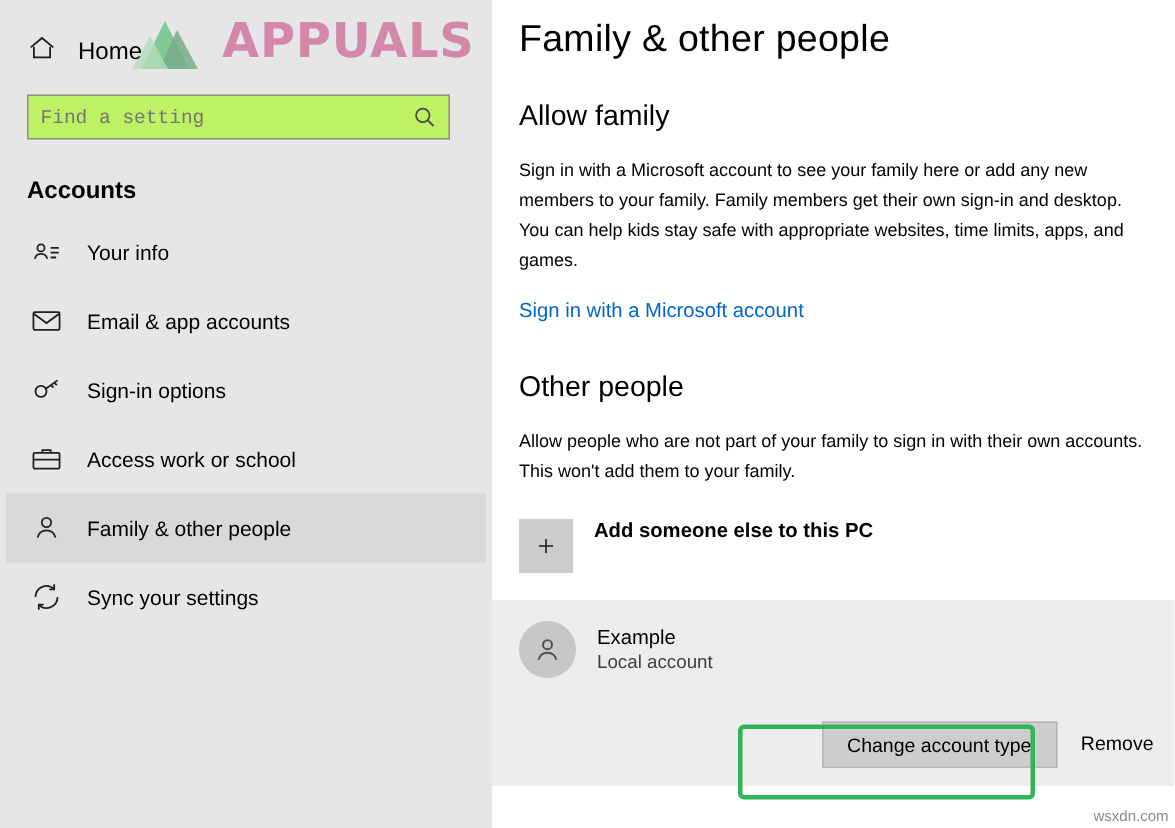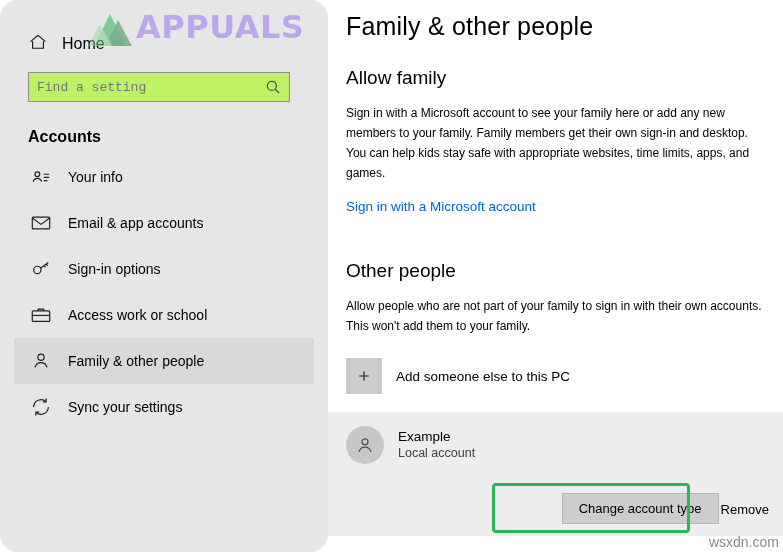--- a/index.html
+++ b/index.html
@@ -22,23 +22,22 @@
     position: relative;
   }
 
   
   .sidebar {
     width: 328px;
     min-width: 328px;
     background: #e6e6e6;
     height: 552px;
     box-sizing: border-box;
-    padding: 14px;
-    position: relative;
-    border-radius: 18px;
+    padding: 4px;
+    position: relative;
   }
   .home-row {
     display: flex;
     align-items: center;
     gap: 14px;
     padding: 18px 0 16px 14px;
   }
   .home-row .label {
     font-size: 16px;
     color: #000;
@@ -113,41 +112,41 @@
     padding: 0;
     letter-spacing: .2px;
   }
   h2.section {
     font-size: 19px;
     font-weight: normal;
     margin: 26px 0 14px 0;
     padding: 0;
   }
   h2.section.other {
-    margin-top: 45px;
+    margin-top: 32px;
   }
   p.body {
     font-size: 12px;
     line-height: 20px;
     margin: 0;
     padding: 0;
     max-width: 470px;
   }
   a.link {
     display: inline-block;
     margin-top: 16px;
     color: #0066cc;
     font-size: 13.5px;
     text-decoration: none;
   }
   .add-row {
     display: flex;
-    align-items: center;
     gap: 14px;
     margin-top: 22px;
+    font-weight: bold;
   }
   .plus-tile {
     width: 36px;
     height: 36px;
     background: #cccccc;
     display: flex;
     align-items: center;
     justify-content: center;
     color: #1b1b1b;
     font-size: 20px;
@@ -186,21 +185,22 @@
   .acct-sub {
     font-size: 12.5px;
     color: #404040;
     line-height: 17px;
   }
   .btn-row {
     position: absolute;
     right: 12px;
     bottom: 12px;
     display: flex;
-    align-items: flex-end;
+    align-items: flex-start;
+    gap: 14px;
   }
   .btn {
     background: #cdcdcd;
     border: 1px solid #b5b5b5;
     font-size: 13px;
     font-family: "Liberation Sans", sans-serif;
     padding: 7px 16px;
     color: #000;
     cursor: default;
   }
@@ -220,34 +220,34 @@
   .watermark {
     position: absolute;
     left: 84px;
     top: 6px;
     width: 250px;
     height: 56px;
     pointer-events: none;
   }
   .wm-text {
     position: absolute;
-    left: 52px;
+    left: 64px;
     top: 2px;
     font-size: 32px;
     font-weight: bold;
-    color: #8b5cf6;
+    color: #be185d;
     opacity: .45;
     letter-spacing: .5px;
     font-family: "DejaVu Sans", sans-serif;
   }
   .corner-url {
     position: absolute;
     right: 4px;
     bottom: 2px;
-    font-size: 14px;
+    font-size: 10px;
     color: #8a8a8a;
     font-family: "Liberation Sans", sans-serif;
   }
 </style>
 </head>
 <body>
 
 <div class="app">
 
   <div class="sidebar">

